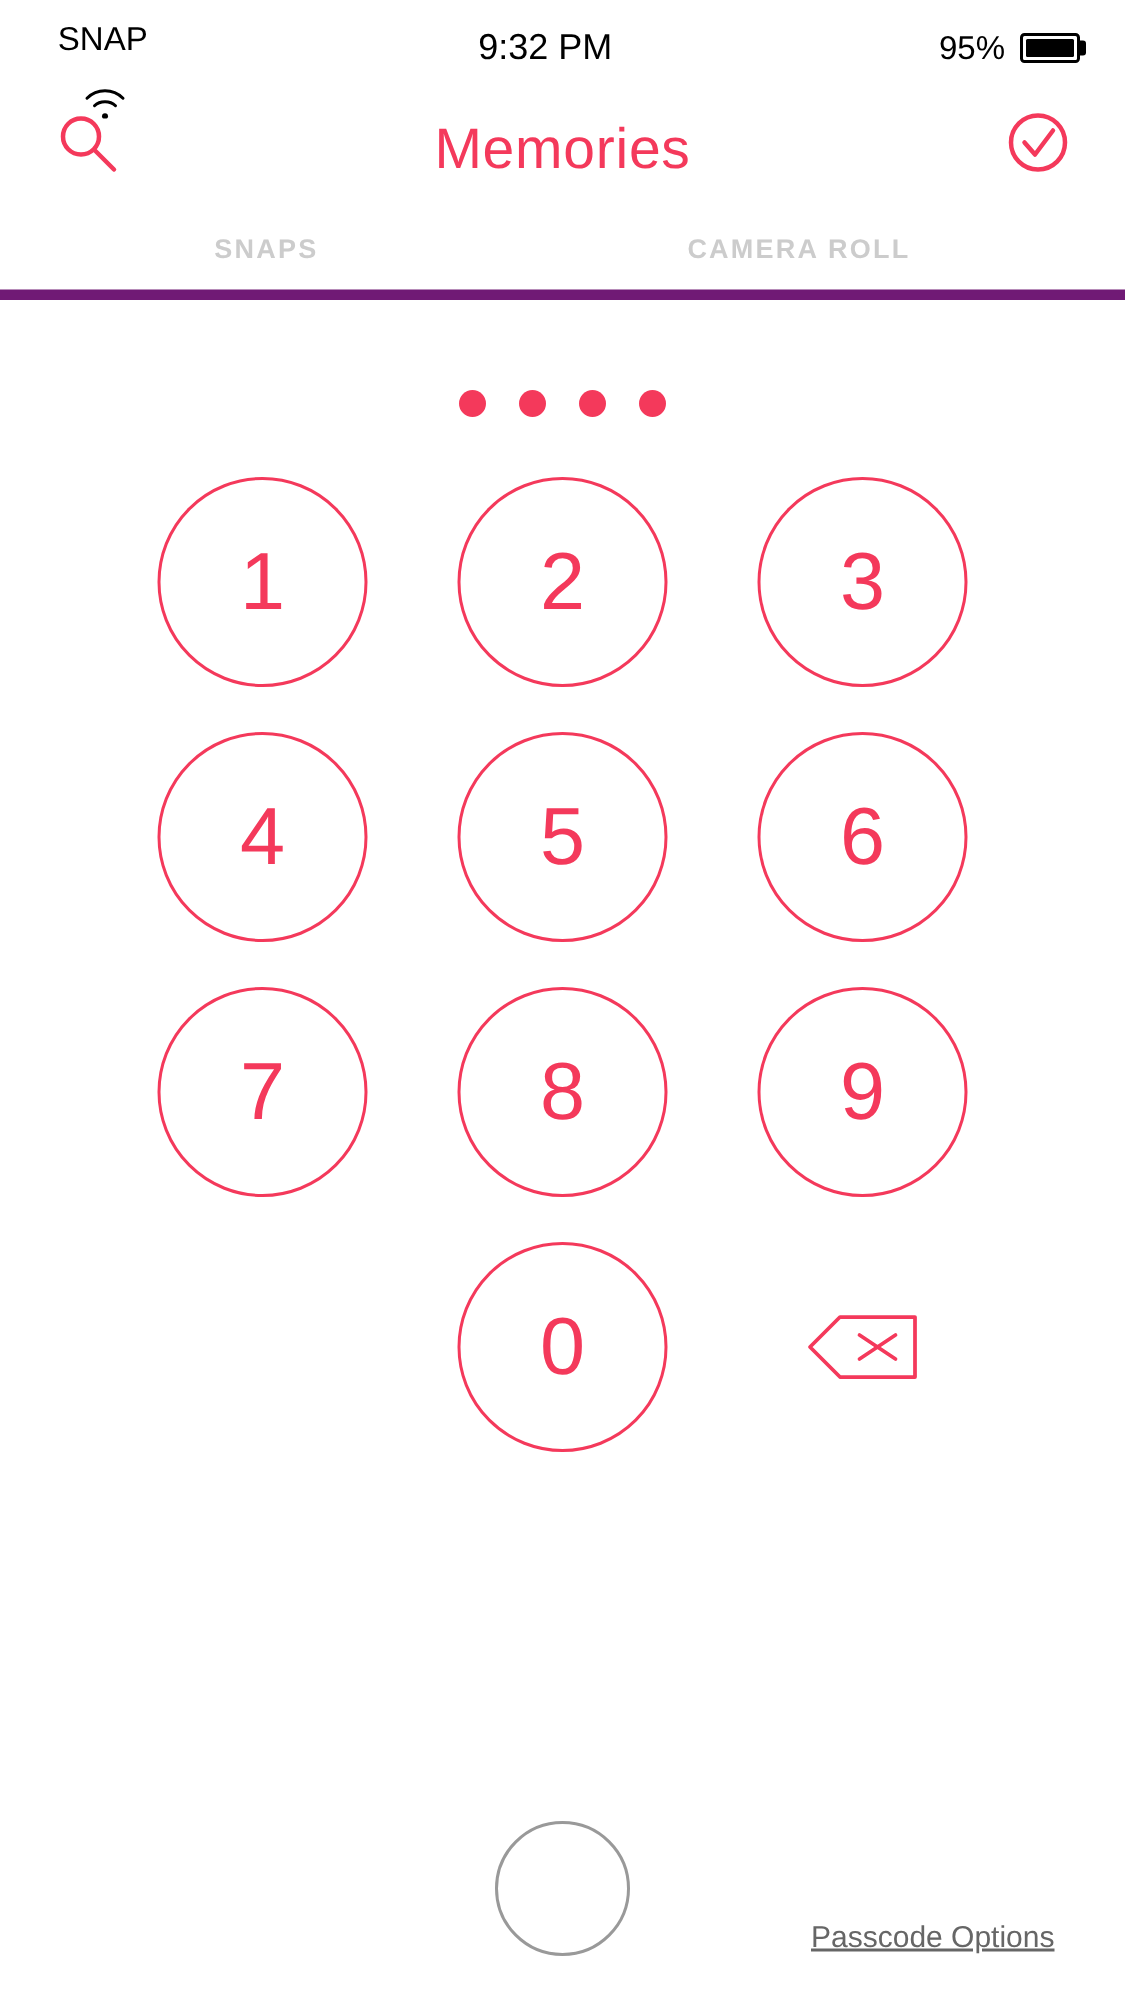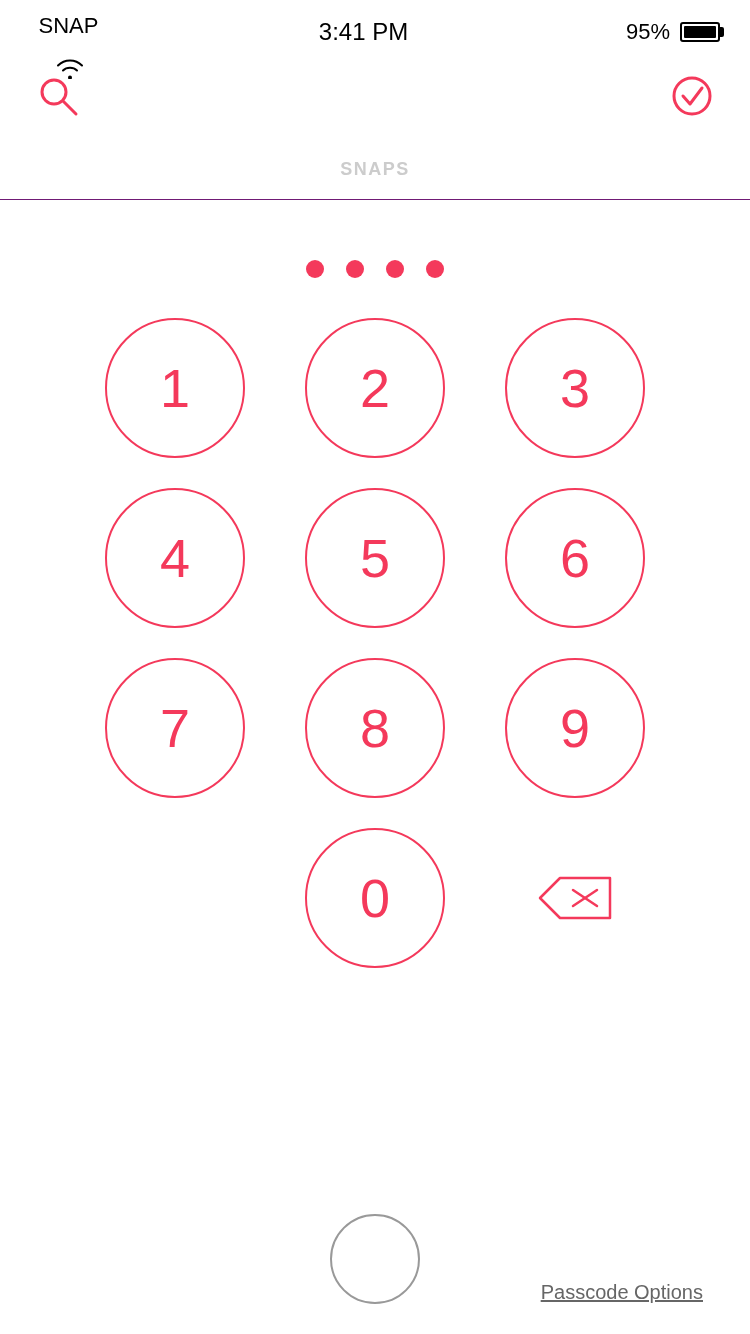--- a/index.html
+++ b/index.html
@@ -115,21 +115,21 @@
       letter-spacing: 0.5px;
     }
 
     
     .tabs {
       display: flex;
       justify-content: space-around;
       align-items: center;
       padding: 0 20px;
       height: 60px;
-      border-bottom: 1px solid #701a75;
+      border-bottom: 7px solid #701a75;
     }
     .tab {
       font-size: 18px;
       font-weight: 600;
       letter-spacing: 1.5px;
       color: #ccc;
       cursor: pointer;
       padding: 10px 8px;
       text-transform: uppercase;
     }
@@ -238,48 +238,50 @@
     </div>
     <span class="carrier-text">SNAP</span>
     <span class="wifi-icon">
       <svg width="28" height="22" viewBox="0 0 28 22" fill="none">
         <path d="M14 18.5a2 2 0 1 1 0 4 2 2 0 0 1 0-4z" fill="#000"></path>
         <path d="M7 13.5C8.7 11.8 11.2 10.8 14 10.8s5.3 1 7 2.7" stroke="#000" stroke-width="2" fill="none" stroke-linecap="round"></path>
         <path d="M2 8.5C5.2 5.3 9.4 3.5 14 3.5s8.8 1.8 12 5" stroke="#000" stroke-width="2" fill="none" stroke-linecap="round"></path>
       </svg>
     </span>
   </div>
-  <div class="status-center">3:41 PM</div>
+  <div class="status-center">9:32 PM</div>
   <div class="status-right">
     <span>95%</span>
     <div class="battery-container">
       <div class="battery-icon">
         <div class="battery-fill"></div>
       </div>
     </div>
   </div>
 </div>
 
 <div class="header">
   <div class="header-icon">
     <svg width="44" height="44" viewBox="0 0 44 44" fill="none">
       <circle cx="18" cy="18" r="12" stroke="#F4395B" stroke-width="3" fill="none"></circle>
       <line x1="27" y1="27" x2="40" y2="40" stroke="#F4395B" stroke-width="3" stroke-linecap="round"></line>
     </svg>
   </div>
+  <div class="header-title">Memories</div>
   <div class="header-icon">
     <svg width="44" height="44" viewBox="0 0 44 44" fill="none">
       <circle cx="22" cy="22" r="18" stroke="#F4395B" stroke-width="3" fill="none"></circle>
       <polyline points="13,22 20,30 32,14" stroke="#F4395B" stroke-width="3" fill="none" stroke-linecap="round" stroke-linejoin="round"></polyline>
     </svg>
   </div>
 </div>
 
 <div class="tabs">
   <div class="tab">SNAPS</div>
+  <div class="tab">CAMERA ROLL</div>
 </div>
 
 <div class="pin-dots">
   <div class="pin-dot"></div>
   <div class="pin-dot"></div>
   <div class="pin-dot"></div>
   <div class="pin-dot"></div>
 </div>
 
 <div class="keypad">

